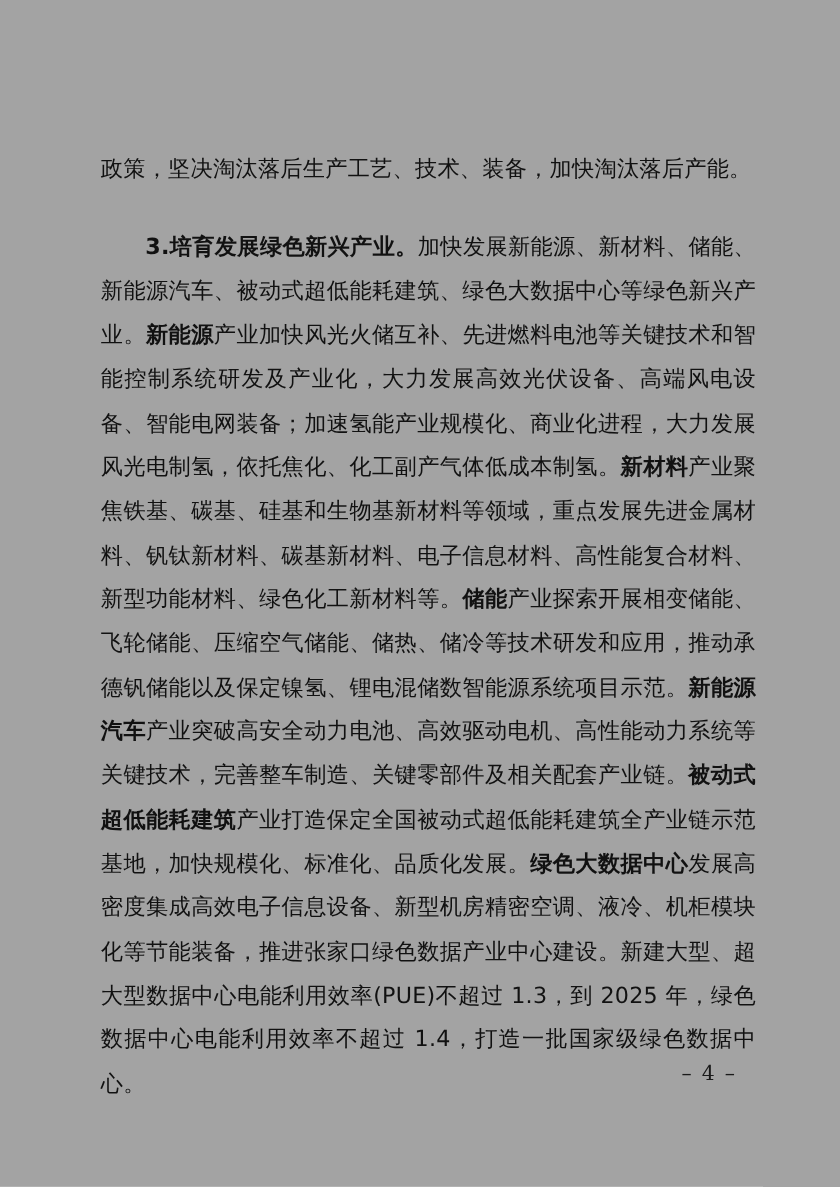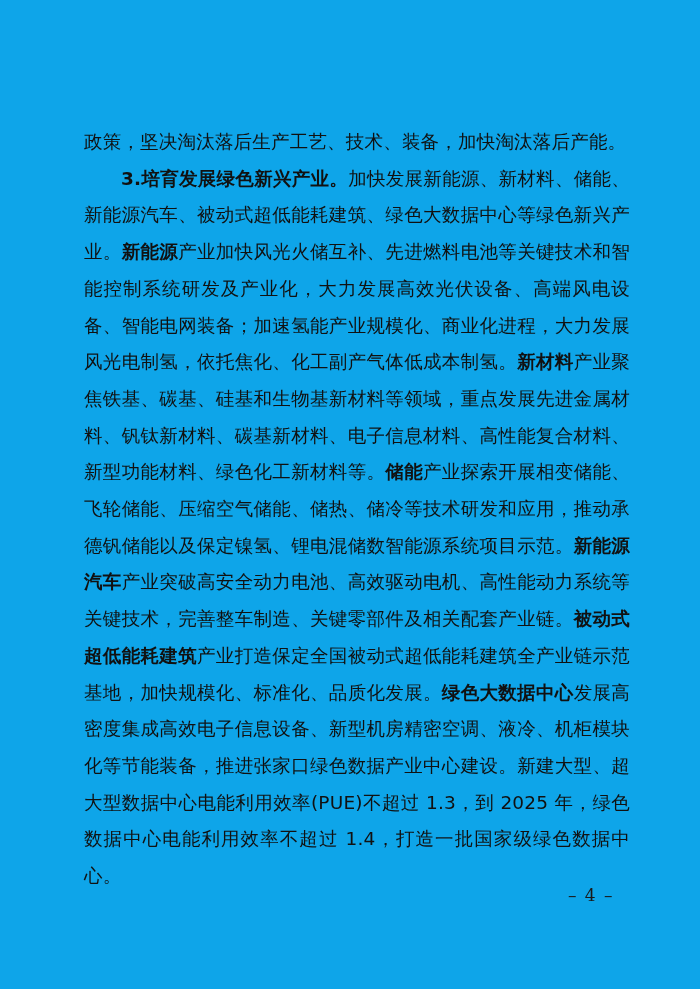--- a/index.html
+++ b/index.html
@@ -10,39 +10,40 @@
     width: 700px;
     height: 989px;
     background: #ffffff;
     position: relative;
     overflow: hidden;
     font-family: "DejaVu Sans", "Liberation Sans", sans-serif;
   }
   .doc-page {
     position: absolute;
     inset: 0;
-    background: #0ea5e9;
+    background: #a3a3a3;
   }
   .text-block {
     position: absolute;
     left: 84px;
     top: 124px;
     width: 546px;
     font-size: 18.5px;
     line-height: 36.7px;
     color: #111111;
     text-align: justify;
     letter-spacing: 0.2px;
   }
   .para {
     margin: 0;
     padding: 0;
   }
   .para.indent {
     text-indent: 2em;
+    margin-top: 28px;
   }
   .seg {
     font-weight: 400;
   }
   .seg.bold {
     font-weight: 700;
   }
   .page-number {
     position: absolute;
     top: 885px;

